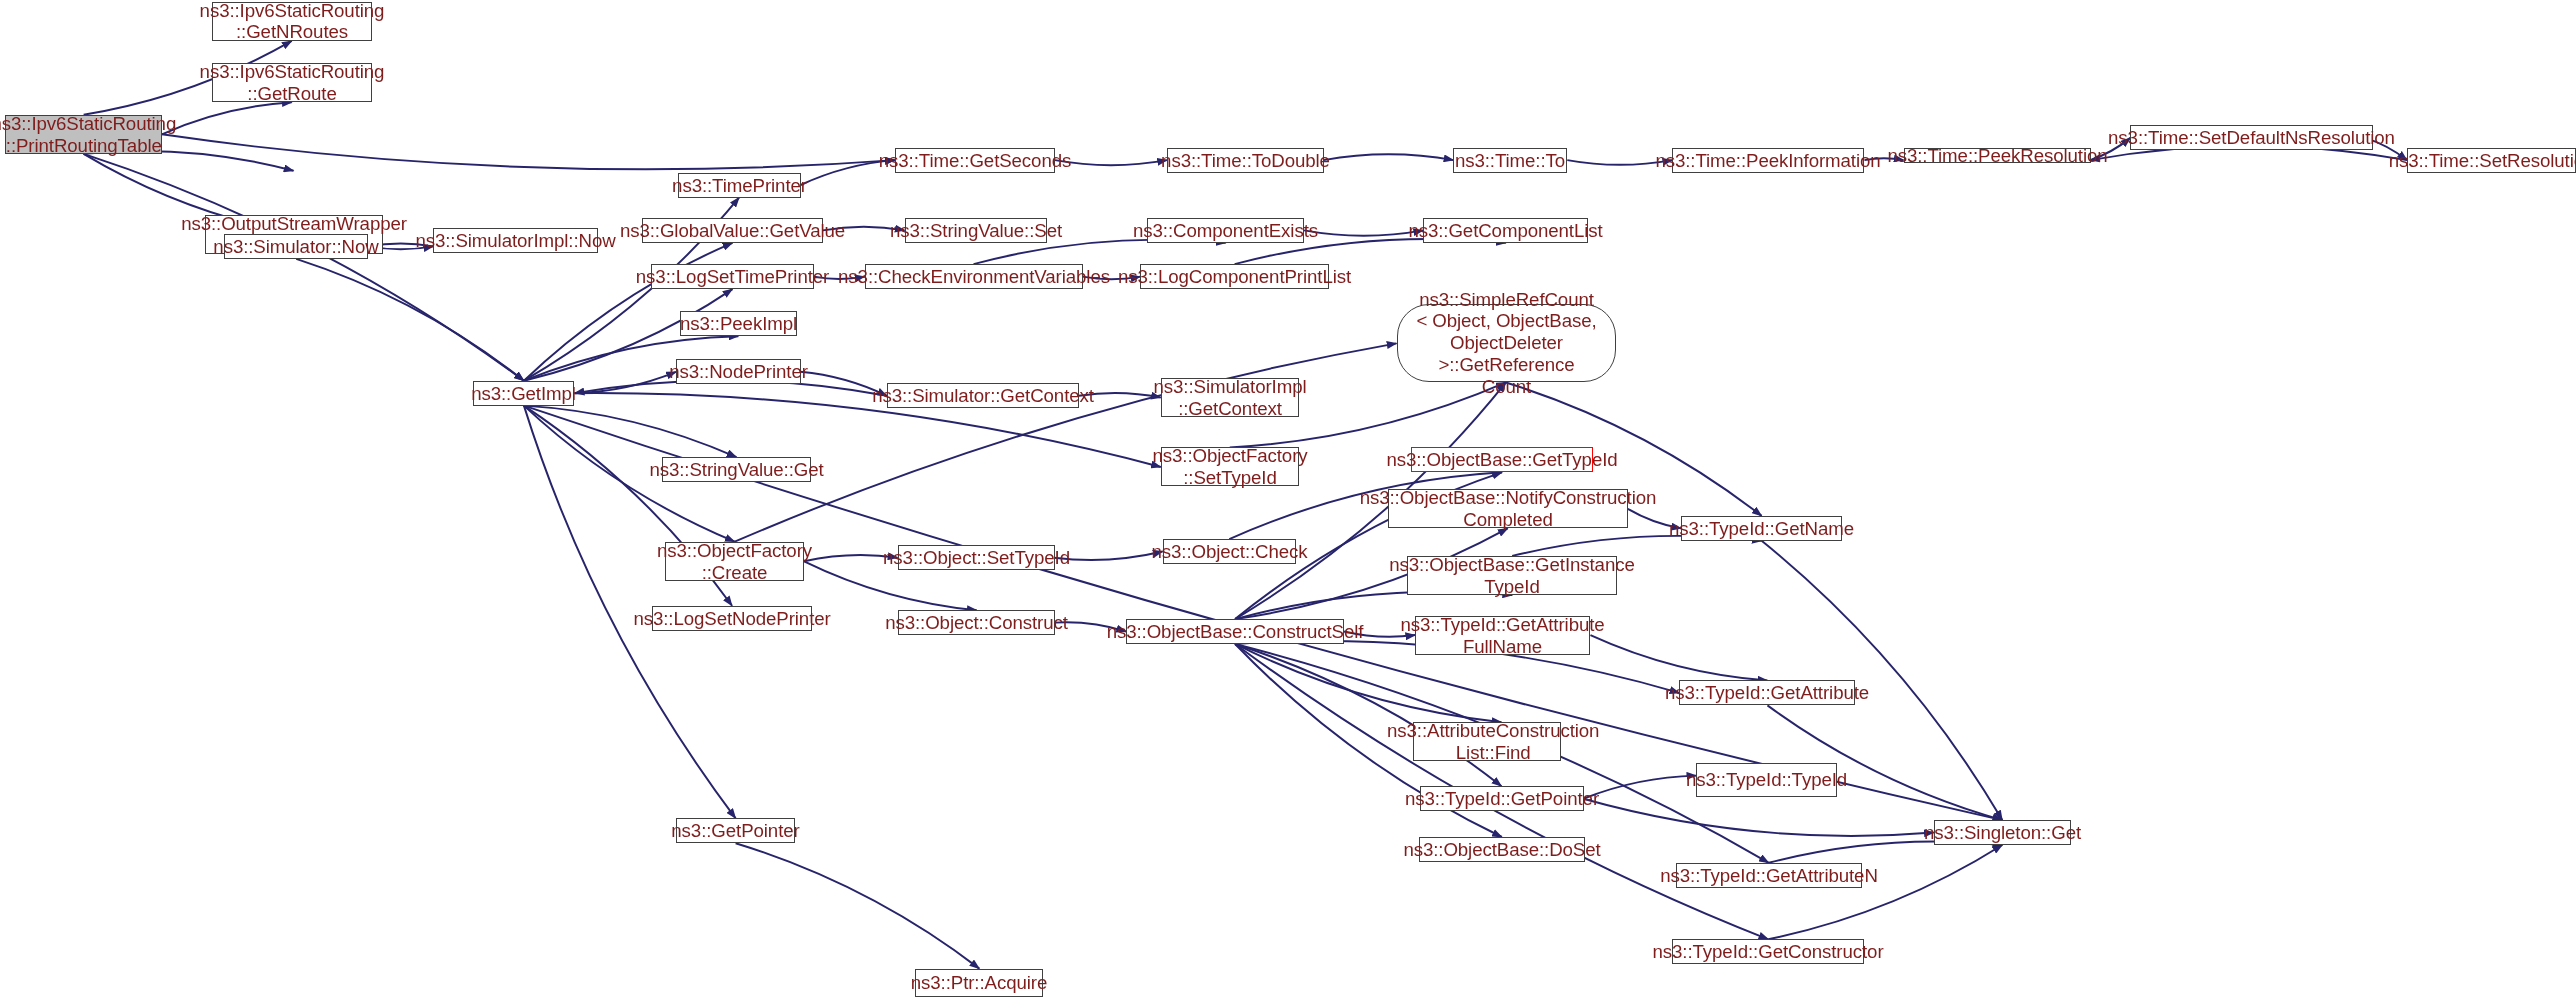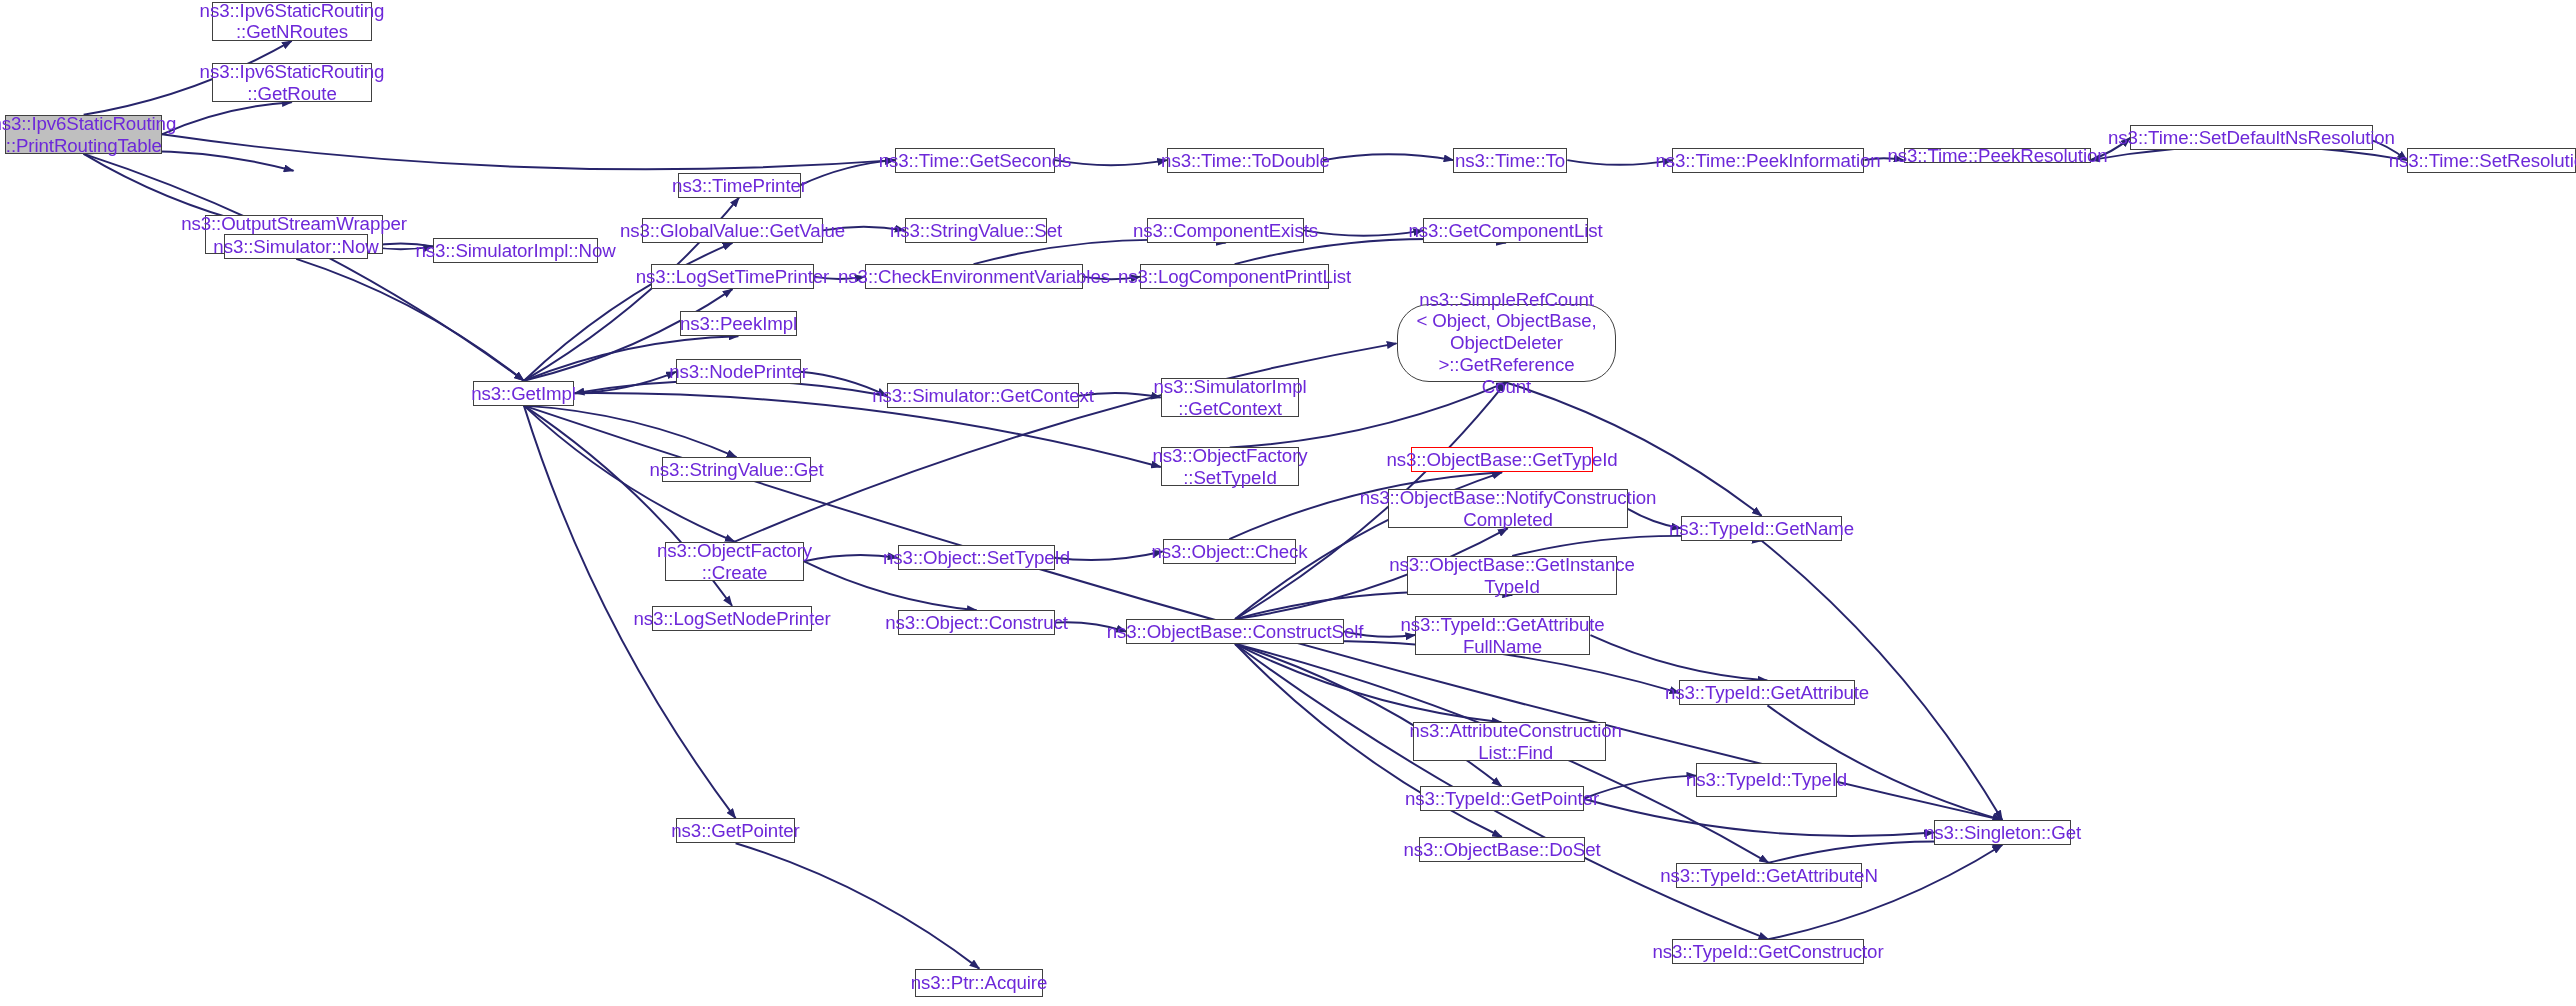--- a/index.html
+++ b/index.html
@@ -29,21 +29,21 @@
     position: absolute;
     box-sizing: border-box;
     background: #ffffff;
     border: 1.8px solid #404040;
     display: flex;
     align-items: center;
     justify-content: center;
     text-align: center;
     font-size: 18.7px;
     line-height: 1.16;
-    color: #6d28d9;
+    color: #7f1d1d;
     letter-spacing: -0.1px;
     white-space: pre-line;
     padding: 0 3.6px;
     z-index: 2;
   }
   .gnode.root {
     background: #bfbfbf;
     border-color: #404040;
   }
   .gnode.highlight {
@@ -133,21 +133,21 @@
   <div id="node-group">
       <div class="gnode root" style="left: 5.3px; top: 115px; width: 157px; height: 39px;">ns3::Ipv6StaticRouting
 ::PrintRoutingTable</div>
       <div class="gnode" style="left: 212px; top: 1.8px; width: 160px; height: 39px;">ns3::Ipv6StaticRouting
 ::GetNRoutes</div>
       <div class="gnode" style="left: 212px; top: 63px; width: 160px; height: 39px;">ns3::Ipv6StaticRouting
 ::GetRoute</div>
       <div class="gnode" style="left: 205px; top: 171px; width: 178px; height: 39px; margin-top: 44px;">ns3::OutputStreamWrapper
 ::GetStream</div>
       <div class="gnode" style="left: 224px; top: 234px; width: 144px; height: 25px;">ns3::Simulator::Now</div>
-      <div class="gnode" style="left: 433px; top: 238px; width: 165px; height: 25px;">ns3::SimulatorImpl::Now</div>
+      <div class="gnode" style="left: 433px; top: 228px; width: 165px; height: 25px;">ns3::SimulatorImpl::Now</div>
       <div class="gnode" style="left: 678px; top: 173px; width: 123px; height: 25px;">ns3::TimePrinter</div>
       <div class="gnode" style="left: 642px; top: 218px; width: 181px; height: 25px;">ns3::GlobalValue::GetValue</div>
       <div class="gnode" style="left: 651px; top: 264px; width: 163px; height: 25px;">ns3::LogSetTimePrinter</div>
       <div class="gnode" style="left: 680px; top: 311px; width: 117px; height: 25px;">ns3::PeekImpl</div>
       <div class="gnode" style="left: 676px; top: 359px; width: 125px; height: 25px;">ns3::NodePrinter</div>
       <div class="gnode" style="left: 473px; top: 381px; width: 101px; height: 25px;">ns3::GetImpl</div>
       <div class="gnode" style="left: 662px; top: 457px; width: 149px; height: 25px;">ns3::StringValue::Get</div>
       <div class="gnode" style="left: 665px; top: 542px; width: 139px; height: 39px;">ns3::ObjectFactory
 ::Create</div>
       <div class="gnode" style="left: 652px; top: 606px; width: 160px; height: 25px;">ns3::LogSetNodePrinter</div>
@@ -180,21 +180,21 @@
       <div class="gnode highlight" style="left: 1411px; top: 447px; width: 182px; height: 25px;">ns3::ObjectBase::GetTypeId</div>
       <div class="gnode" style="left: 1388px; top: 489px; width: 240px; height: 39px;">ns3::ObjectBase::NotifyConstruction
 Completed</div>
       <div class="gnode" style="left: 1163px; top: 539px; width: 133px; height: 25px;">ns3::Object::Check</div>
       <div class="gnode" style="left: 1407px; top: 556px; width: 210px; height: 39px;">ns3::ObjectBase::GetInstance
 TypeId</div>
       <div class="gnode" style="left: 1415px; top: 616px; width: 175px; height: 39px;">ns3::TypeId::GetAttribute
 FullName</div>
       <div class="gnode" style="left: 1681px; top: 516px; width: 161px; height: 25px;">ns3::TypeId::GetName</div>
       <div class="gnode" style="left: 1679px; top: 680px; width: 176px; height: 25px;">ns3::TypeId::GetAttribute</div>
-      <div class="gnode" style="left: 1413px; top: 722px; width: 193px; height: 39px; padding-left: 16px;">ns3::AttributeConstruction
+      <div class="gnode" style="left: 1413px; top: 722px; width: 148px; height: 39px; padding-left: 16px;">ns3::AttributeConstruction
 List::Find</div>
       <div class="gnode" style="left: 1696px; top: 763px; width: 141px; height: 34px;">ns3::TypeId::TypeId</div>
       <div class="gnode" style="left: 1420px; top: 786px; width: 164px; height: 25px;">ns3::TypeId::GetPointer</div>
       <div class="gnode" style="left: 1419px; top: 837px; width: 166px; height: 25px;">ns3::ObjectBase::DoSet</div>
       <div class="gnode" style="left: 1676px; top: 863px; width: 186px; height: 25px;">ns3::TypeId::GetAttributeN</div>
       <div class="gnode" style="left: 1672px; top: 939px; width: 192px; height: 25px;">ns3::TypeId::GetConstructor</div>
       <div class="gnode" style="left: 1934px; top: 820px; width: 137px; height: 25px;">ns3::Singleton::Get</div>
     </div>
 </div>
 

